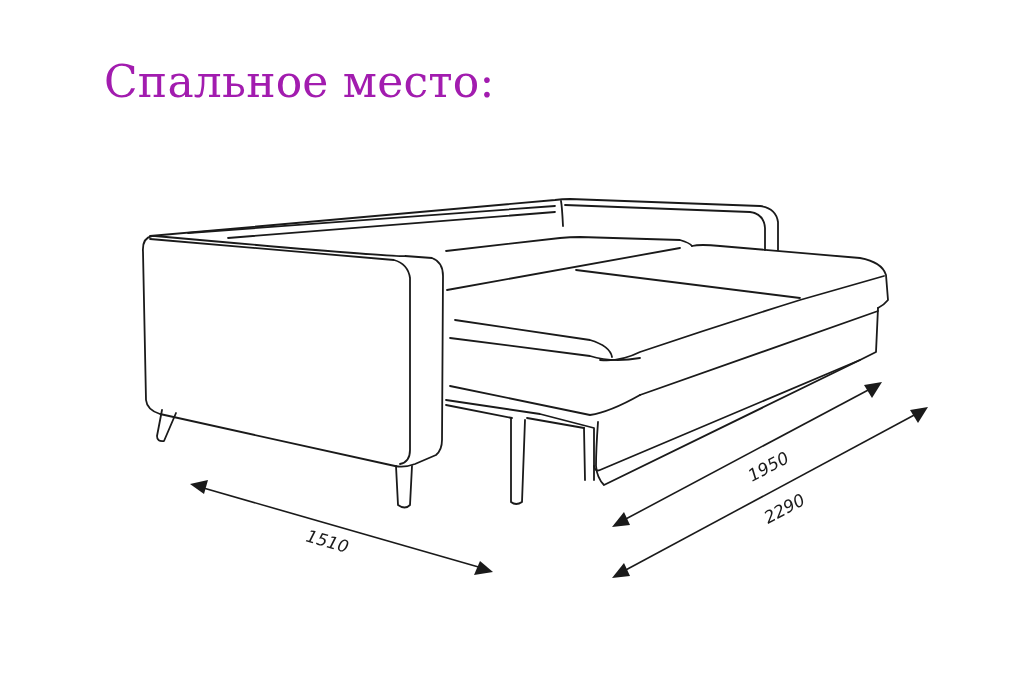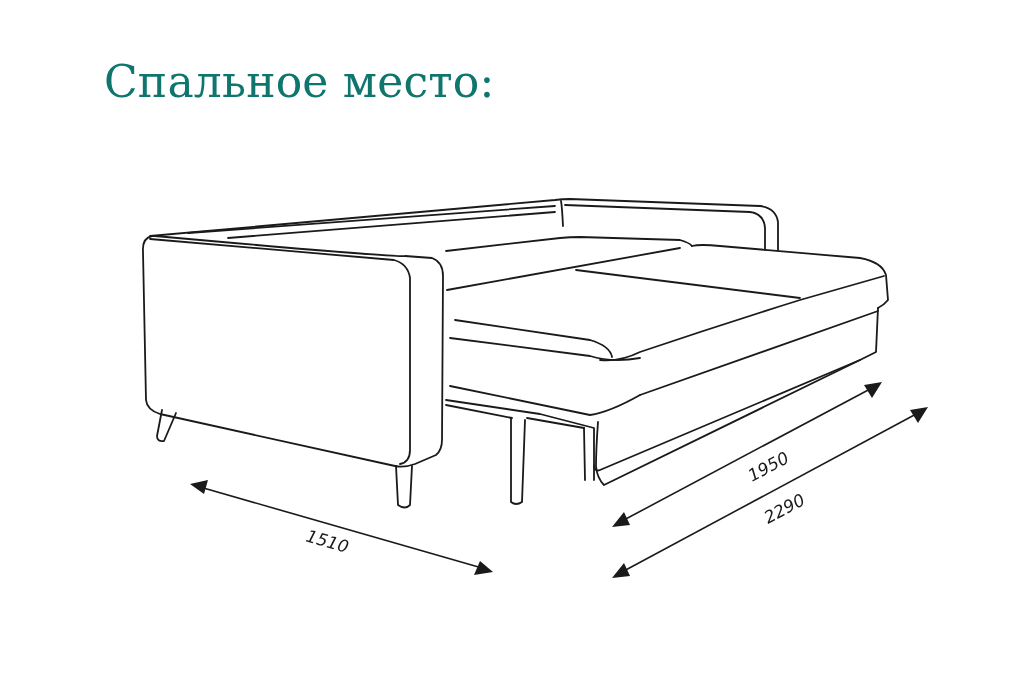--- a/index.html
+++ b/index.html
@@ -12,21 +12,21 @@
       height: 696px;
       position: relative;
       overflow: hidden;
     }
     .title {
       position: absolute;
       left: 104px;
       top: 58px;
       font-family: "DejaVu Serif", "Liberation Serif", serif;
       font-size: 44px;
-      color: #0f766e;
+      color: #a21caf;
       letter-spacing: 0.2px;
       white-space: nowrap;
       line-height: 1.1;
     }
     svg.drawing {
       position: absolute;
       left: 0;
       top: 0;
       width: 1028px;
       height: 696px;

